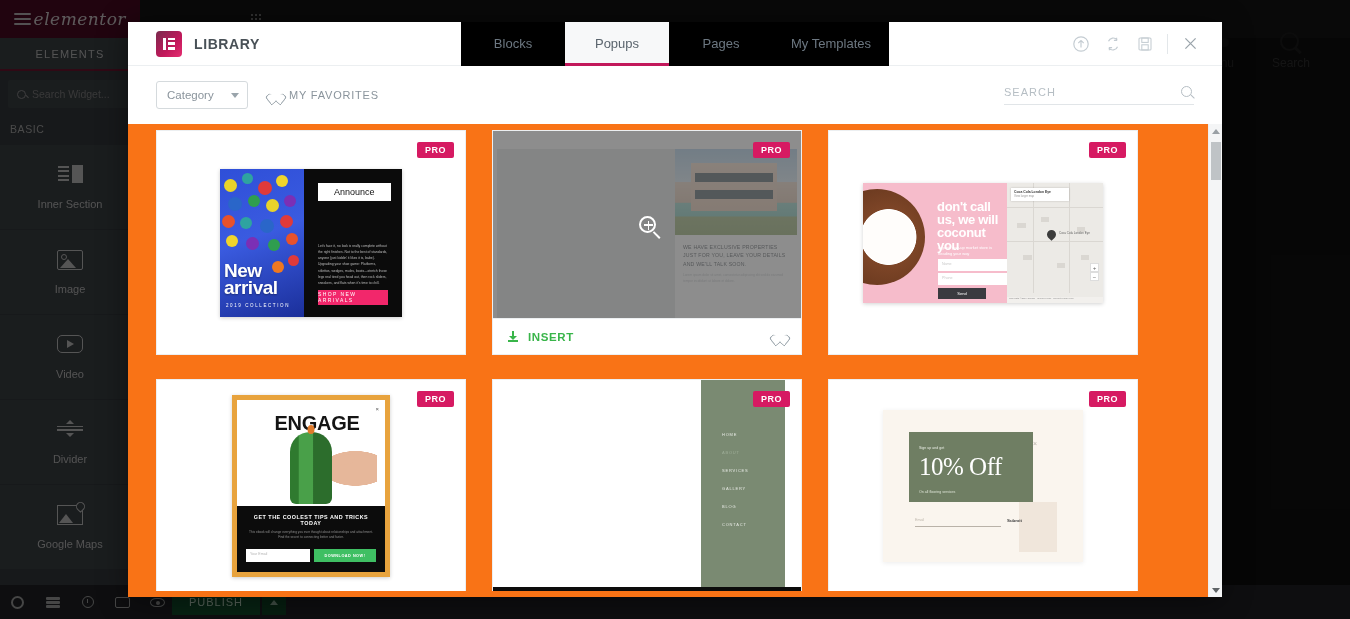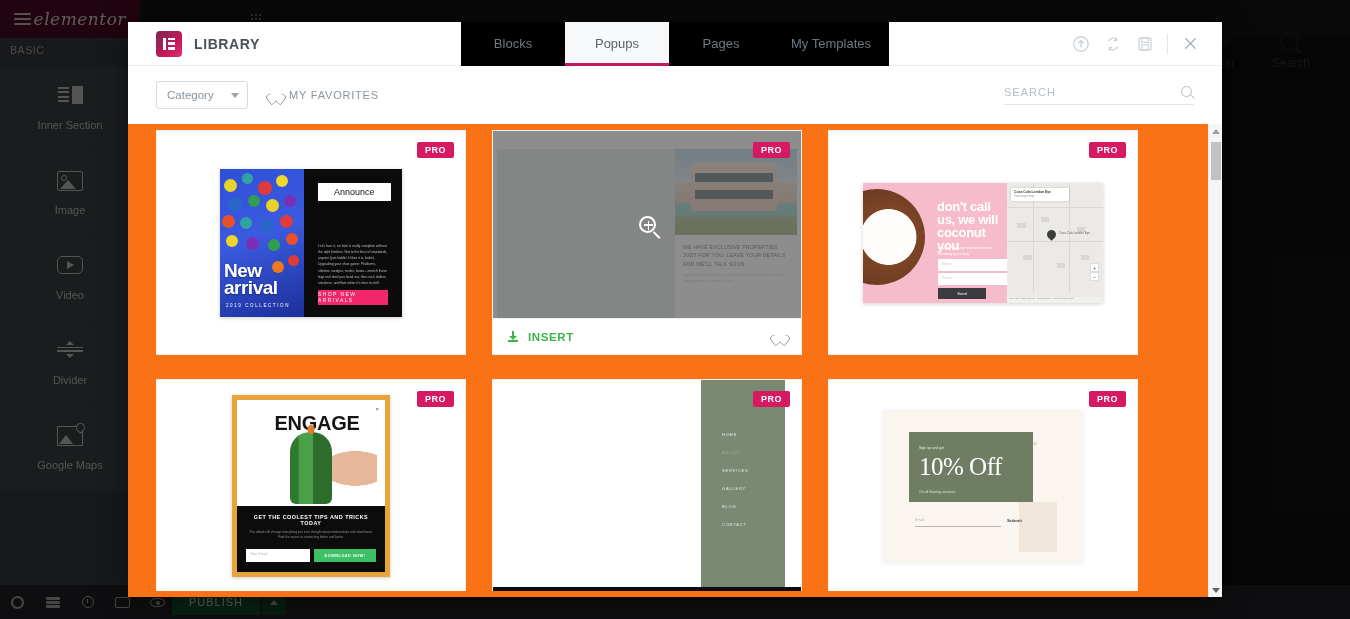--- a/index.html
+++ b/index.html
@@ -373,20 +373,27 @@
 
     <div class="editor-panel">
       <div class="panel-topbar">
         <div class="burger">
             <i></i>
             <i></i>
             <i></i>
           </div>
         <div class="logo-script">elementor</div>
       </div>
+      <div class="panel-tab">
+        <span>ELEMENTS</span>
+      </div>
+      <div class="panel-search">
+        <div class="mag"></div>
+        <span>Search Widget...</span>
+      </div>
       <div class="panel-cat">BASIC</div>
 
       <div class="widget-grid">
         <div class="widget">
           <div class="wicon">
             <div class="ic-inner">
                 <div class="col">
                   <i></i>
                   <i></i>
                   <i></i>

